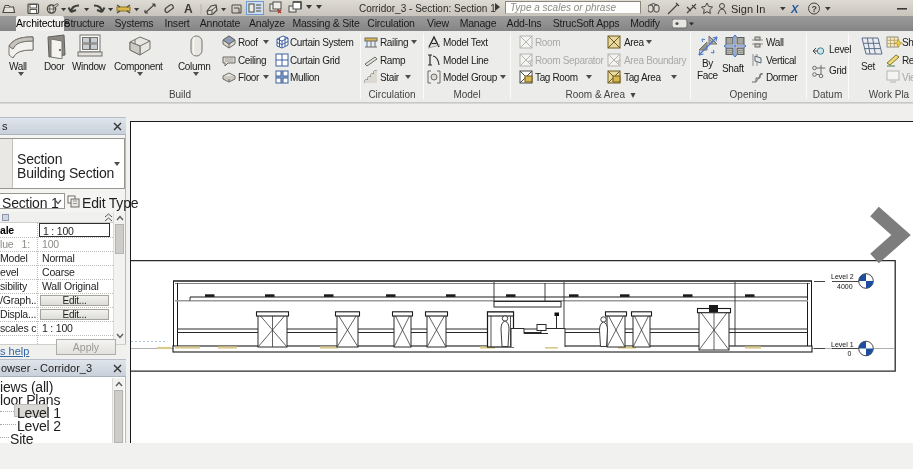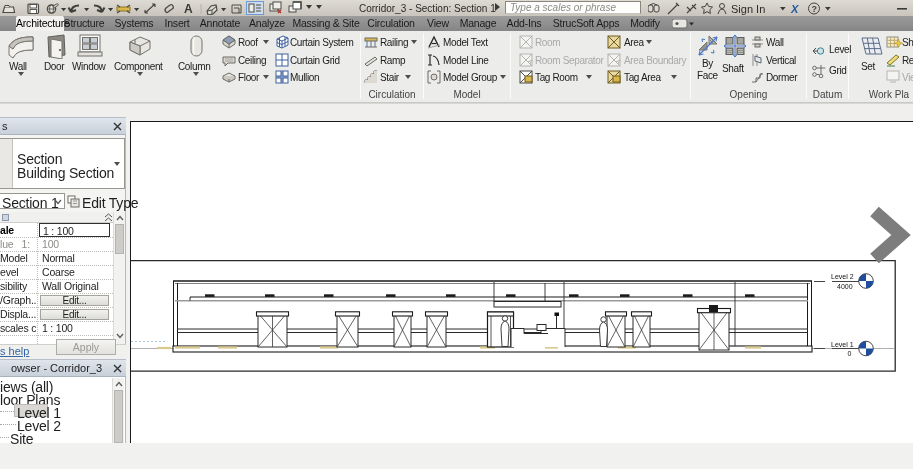--- a/index.html
+++ b/index.html
@@ -145,22 +145,24 @@
 </div>
 <div id="ribbon">
 
 <div class="psep" style="left:360px"></div>
       <div class="psep" style="left:423px"></div>
       <div class="psep" style="left:510px"></div>
       <div class="psep" style="left:690px"></div>
       <div class="psep" style="left:806px"></div>
       <div class="psep" style="left:848px"></div>
 
+<div class="plabel" style="left:0;width:360px">Build</div>
 <div class="plabel" style="left:361px;width:62px">Circulation</div>
 <div class="plabel" style="left:424px;width:86px">Model</div>
+<div class="plabel" style="left:511px;width:179px">Room &amp; Area&nbsp;&nbsp;▾</div>
 <div class="plabel" style="left:691px;width:115px">Opening</div>
 <div class="plabel" style="left:807px;width:41px">Datum</div>
 <div class="plabel" style="left:849px;width:80px">Work Pla</div>
 
 <svg class="abs" style="left:7px;top:3px" width="28" height="26">
         <path d="M2 12 C7 5 13 3 26 3 L26 7 C14 7 9 9 6 15 Z" fill="#c6c3bc" stroke="#7a7873"></path>
         <path d="M2 12 C7 5 13 3 26 3 L26 7 C14 7 9 9 6 15 L6 24 C9 18 14 16 26 16 L26 7" fill="none" stroke="#7a7873"></path>
         <path d="M2 12 L2 21 L6 24 C9 18 14 16 26 16 L26 16 L26 7 C14 7 9 9 6 15 Z" fill="#f2f1ee" stroke="#7a7873"></path>
         <path d="M2 12 C7 5 13 3 26 3 L26 7 C14 7 9 9 6 15 Z" fill="#c6c3bc" stroke="#7a7873"></path>
       </svg>
@@ -581,21 +583,21 @@
           <path d="M1 2 L4 5.5 L7 2" fill="none" stroke="#5a5a5a" stroke-width="1.3"></path>
         </svg>
 </div>
 
 <div class="abs" style="left:0;top:227px;width:126px;height:15px;background:#f0f0ee;border-top:1px solid #cfcecb"></div>
 <div class="abs" style="left:0;top:228px;font-size:11px;color:#3465a4;text-decoration:underline">s help</div>
 <div class="abs" style="left:56px;top:222px;width:60px;height:16px;background:linear-gradient(#f4f4f2,#e2e1dd);border:1px solid #aeada9;font-size:10.5px;color:#9a9995;text-align:center;line-height:15px">Apply</div>
 </div>
 <div id="browser">
 <div class="panel-h" style="top:0">
-<span style="margin-left:11px">owser - Corridor_3</span>
+<span style="margin-left:1px">owser - Corridor_3</span>
 <svg class="abs" style="left:113px;top:4px" width="9" height="9">
           <path d="M1 1 L8 8 M8 1 L1 8" stroke="#333" stroke-width="1.4"></path>
         </svg>
 </div>
 <div class="t11" style="position:absolute;left:0px;top:20px">iews (all)</div>
 <div class="t11" style="position:absolute;left:0px;top:33px">loor Plans</div>
 <div class="abs" style="left:14px;top:45px;width:34px;height:13px;background:#d9d8d4;border:1px solid #bcbbb7"></div>
 <div class="abs" style="left:0;top:52px;width:14px;border-top:1px dotted #a8a7a3"></div>
 <div class="t11" style="position:absolute;left:17px;top:46px">Level 1</div>
 <div class="abs" style="left:0;top:65px;width:16px;border-top:1px dotted #a8a7a3"></div>

